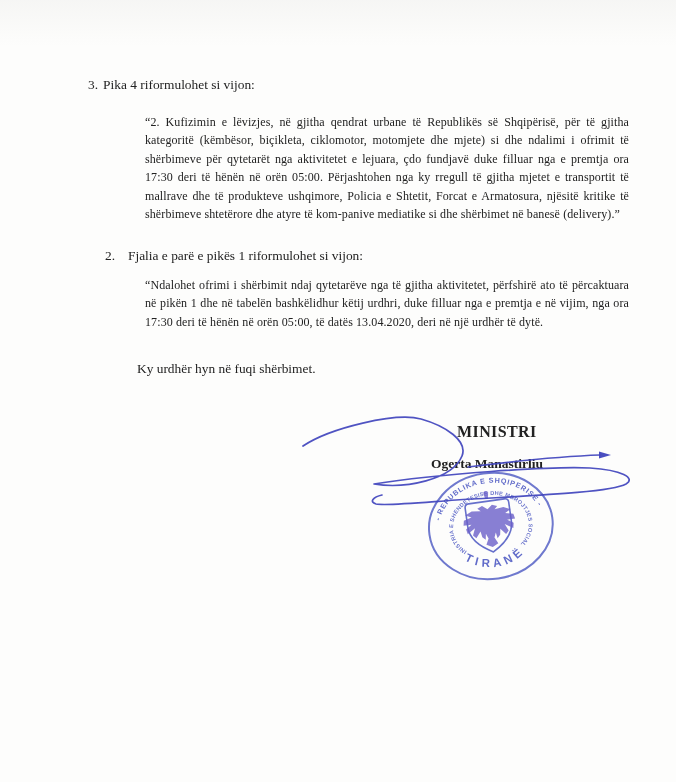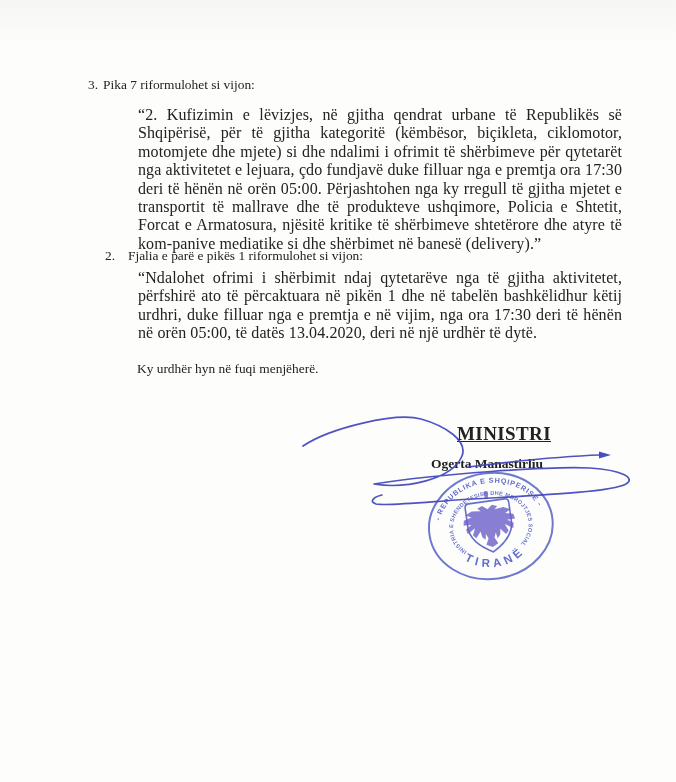--- a/index.html
+++ b/index.html
@@ -16,28 +16,28 @@
     position:absolute;left:0;top:0;width:100%;height:46px;
     background:linear-gradient(#f0f0ee, rgba(255,255,255,0));
     opacity:.55;pointer-events:none;
   }
   .line-item{position:absolute;display:flex;font-size:13.4px;line-height:18px;}
   .item3{left:88px;top:76px;}
   .item3 .num{margin-right:5px;}
   .item2{left:105px;top:247px;}
   .item2 .num{width:23px;flex:0 0 auto;}
   .quote{
-    position:absolute;left:137px;width:484px;margin:1px;
-    font-size:16px;line-height:18.4px;text-align:justify;
+    position:absolute;left:137px;width:484px;margin:8px;
+    font-size:12px;line-height:18.4px;text-align:justify;
     letter-spacing:.1px;
   }
   .quote1{top:105px;}
   .quote2{top:268px;}
   .closing{position:absolute;left:137px;top:360px;margin:0;font-size:13.4px;line-height:18.4px;}
-  .sig-title{position:absolute;left:457px;top:423px;font-weight:bold;font-size:19px;letter-spacing:.4px;text-decoration:underline;}
+  .sig-title{position:absolute;left:457px;top:423px;font-weight:bold;font-size:16px;letter-spacing:.4px;}
   .sig-name{position:absolute;left:431px;top:456px;font-weight:bold;font-size:13.5px;}
   .stamp{position:absolute;left:417px;top:462px;transform:rotate(-8deg);transform-origin:50% 50%;}
   .stamp-ring{fill:none;stroke:var(--stamp-blue,#4b57c2);stroke-width:2;opacity:.8;}
   .stamp-outer{font-family:"Liberation Sans",sans-serif;font-weight:bold;font-size:7.2px;letter-spacing:.8px;fill:var(--stamp-blue,#4b57c2);opacity:.88;}
   .stamp-inner{font-family:"Liberation Sans",sans-serif;font-weight:bold;font-size:5.6px;letter-spacing:.3px;fill:var(--stamp-blue,#4b57c2);opacity:.82;}
   .stamp-city{font-family:"Liberation Sans",sans-serif;font-weight:bold;font-size:11.5px;letter-spacing:4px;fill:var(--stamp-blue,#4b57c2);opacity:.88;}
   .shield{fill:none;stroke:var(--stamp-blue,#4b57c2);stroke-width:1.6;opacity:.85;}
   .eagle{fill:var(--eagle-violet,#6a5fc8);opacity:.8;}
   .crest{fill:var(--eagle-violet,#6a5fc8);opacity:.75;}
   .signature{position:absolute;left:248px;top:403px;}
@@ -45,33 +45,33 @@
   .sig-arrow{fill:var(--signature-blue,#2e35a8);opacity:.95;}
 </style>
 </head>
 <body>
 
 <div class="page">
   <div class="scan-shade"></div>
 
   <div class="line-item item3">
     <span class="num">3.</span>
-    <span>Pika 7 riformulohet si vijon:</span>
+    <span>Pika 4 riformulohet si vijon:</span>
   </div>
 
   <p class="quote quote1">“2. Kufizimin e lëvizjes, në gjitha qendrat urbane të Republikës së Shqipërisë, për të gjitha kategoritë (këmbësor, biçikleta, ciklomotor, motomjete dhe mjete) si dhe ndalimi i ofrimit të shërbimeve për qytetarët nga aktivitetet e lejuara, çdo fundjavë duke filluar nga e premtja ora 17:30 deri të hënën në orën 05:00. Përjashtohen nga ky rregull të gjitha mjetet e transportit të mallrave dhe të produkteve ushqimore, Policia e Shtetit, Forcat e Armatosura, njësitë kritike të shërbimeve shtetërore dhe atyre të kom-panive mediatike si dhe shërbimet në banesë (delivery).”</p>
 
   <div class="line-item item2">
     <span class="num">2.</span>
     <span>Fjalia e parë e pikës 1 riformulohet si vijon:</span>
   </div>
 
   <p class="quote quote2">“Ndalohet ofrimi i shërbimit ndaj qytetarëve nga të gjitha aktivitetet, përfshirë ato të përcaktuara në pikën 1 dhe në tabelën bashkëlidhur këtij urdhri, duke filluar nga e premtja e në vijim, nga ora 17:30 deri të hënën në orën 05:00, të datës 13.04.2020, deri në një urdhër të dytë.</p>
 
-  <p class="closing">Ky urdhër hyn në fuqi menjëherë.</p>
+  <p class="closing">Ky urdhër hyn në fuqi shërbimet.</p>
 
   <div class="sig-title">MINISTRI</div>
   <div class="sig-name">Ogerta Manastirliu</div>
 
   <svg class="stamp" width="148" height="130" viewBox="0 0 148 130" aria-hidden="true">
     <defs>
       <path id="arcOuter" d="M 23.8,75.1 A 52,43 0 1 1 124.2,75.1"></path>
       <path id="arcInner" d="M 47.1,85.9 A 38,31 0 1 1 100.9,85.9"></path>
       <path id="arcCity" d="M 33.2,81.3 A 45,41 0 0 0 114.8,81.3"></path>
     </defs>

